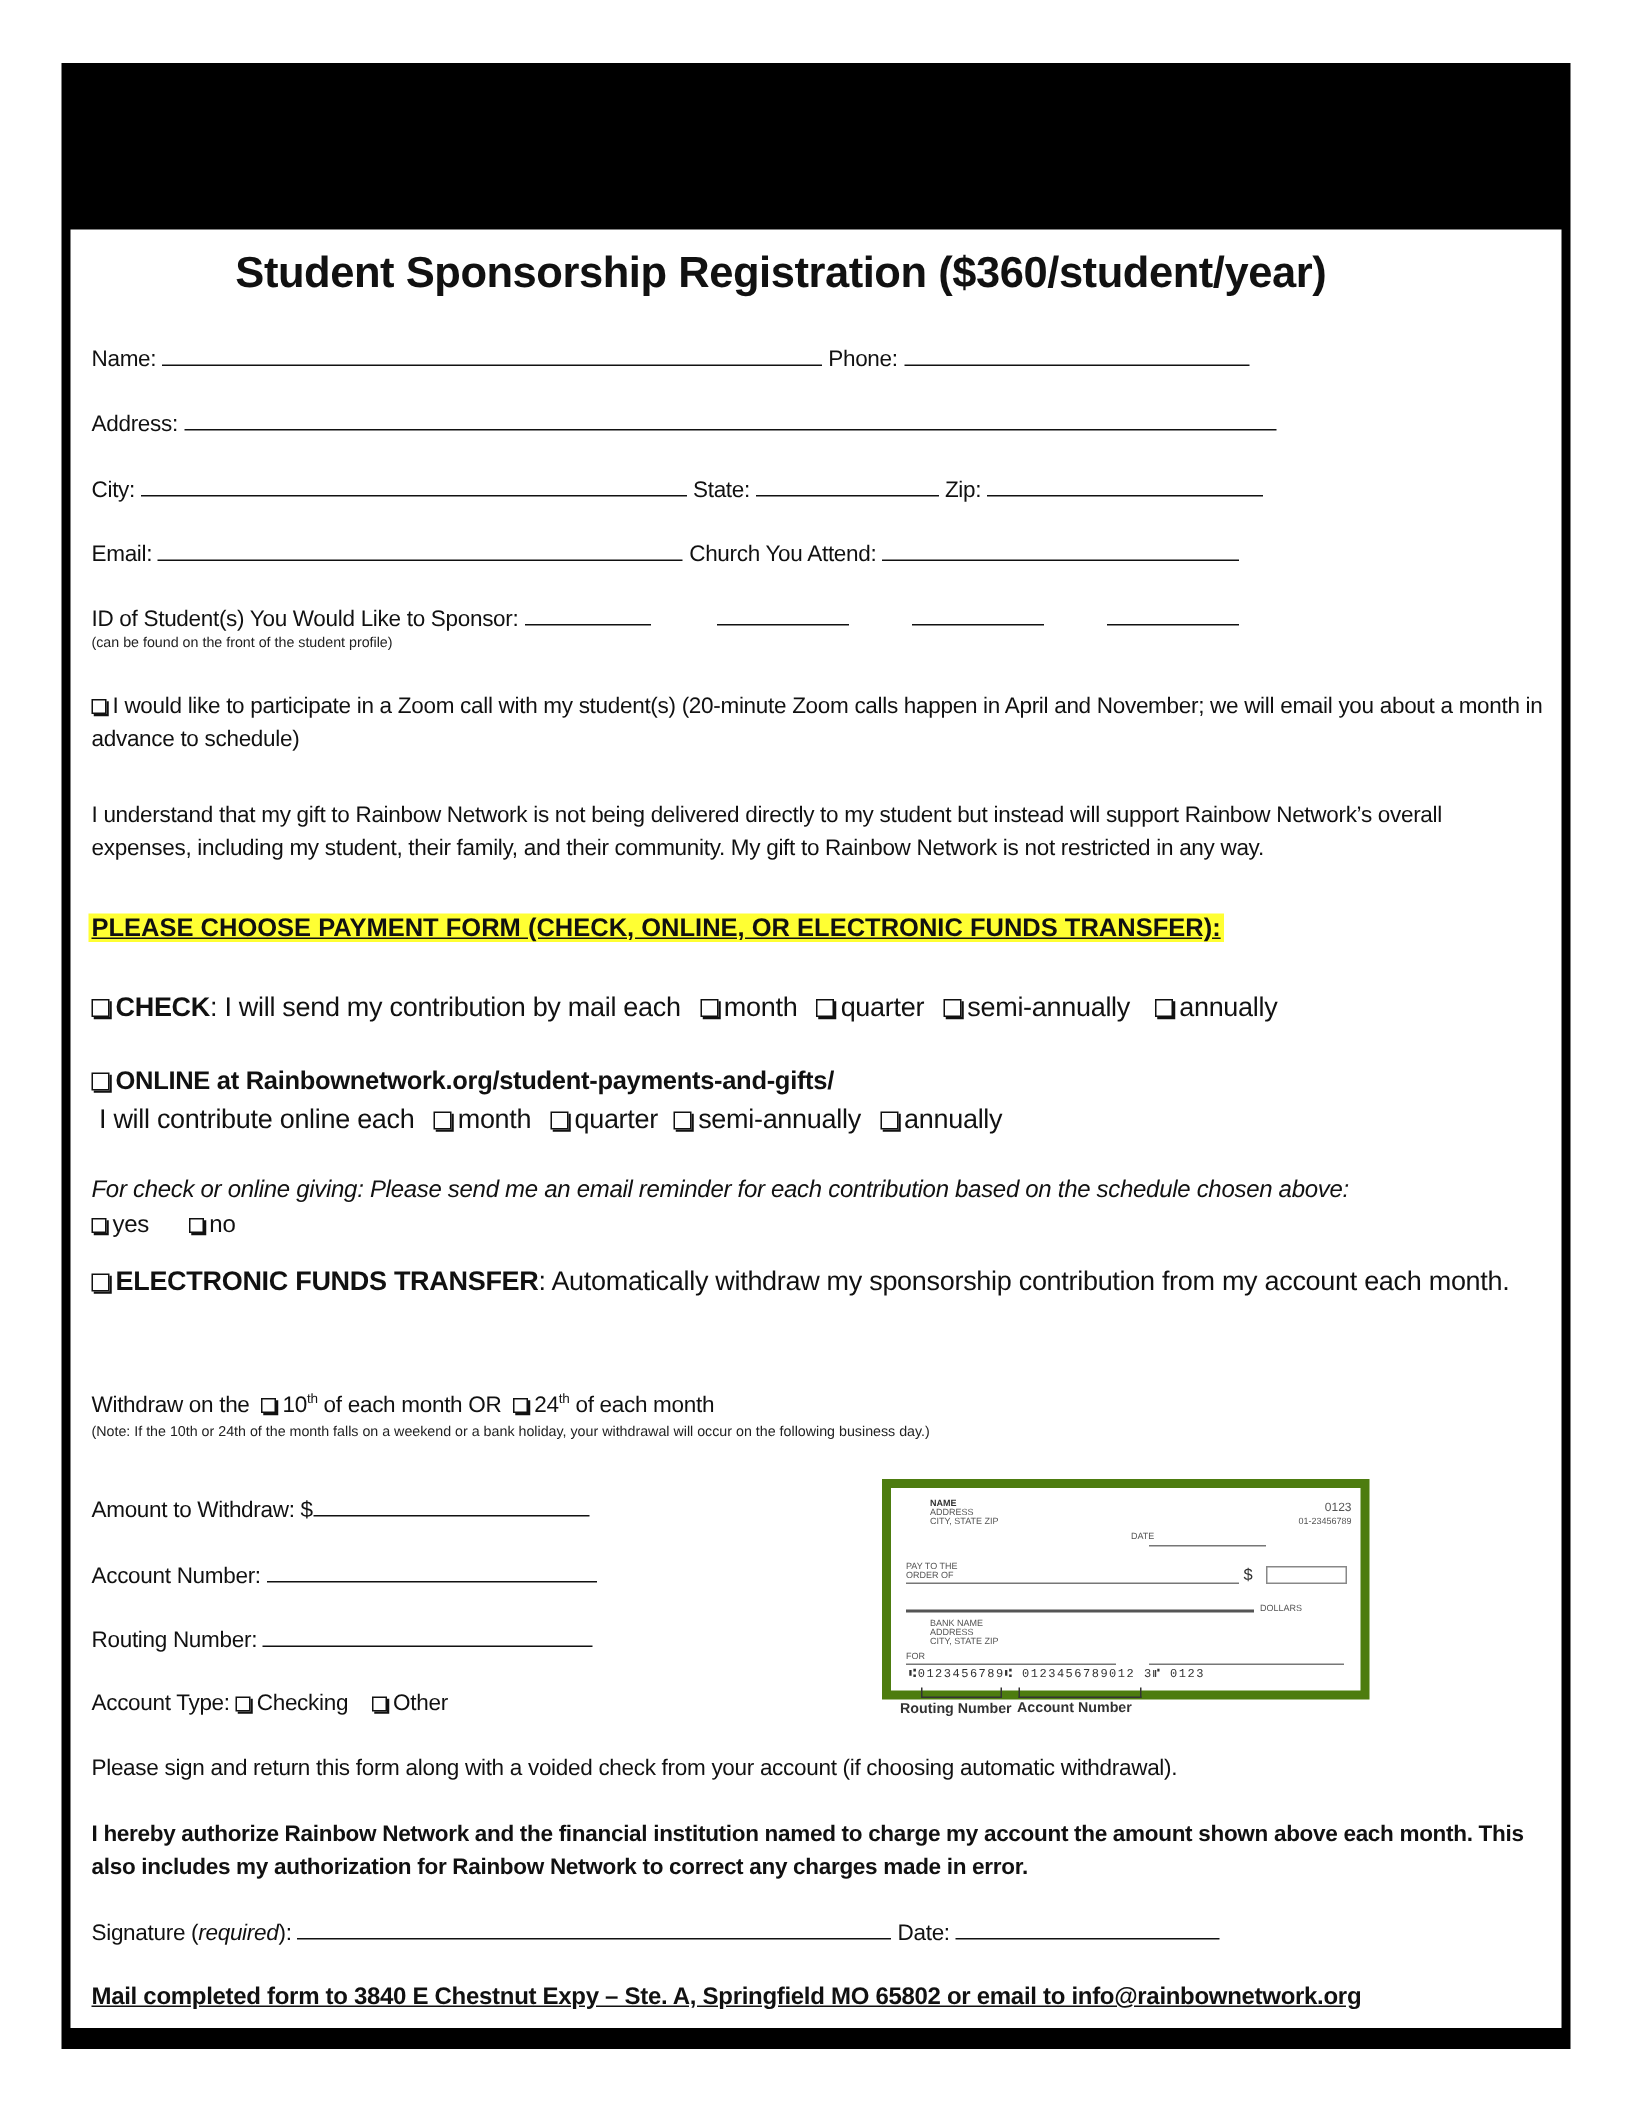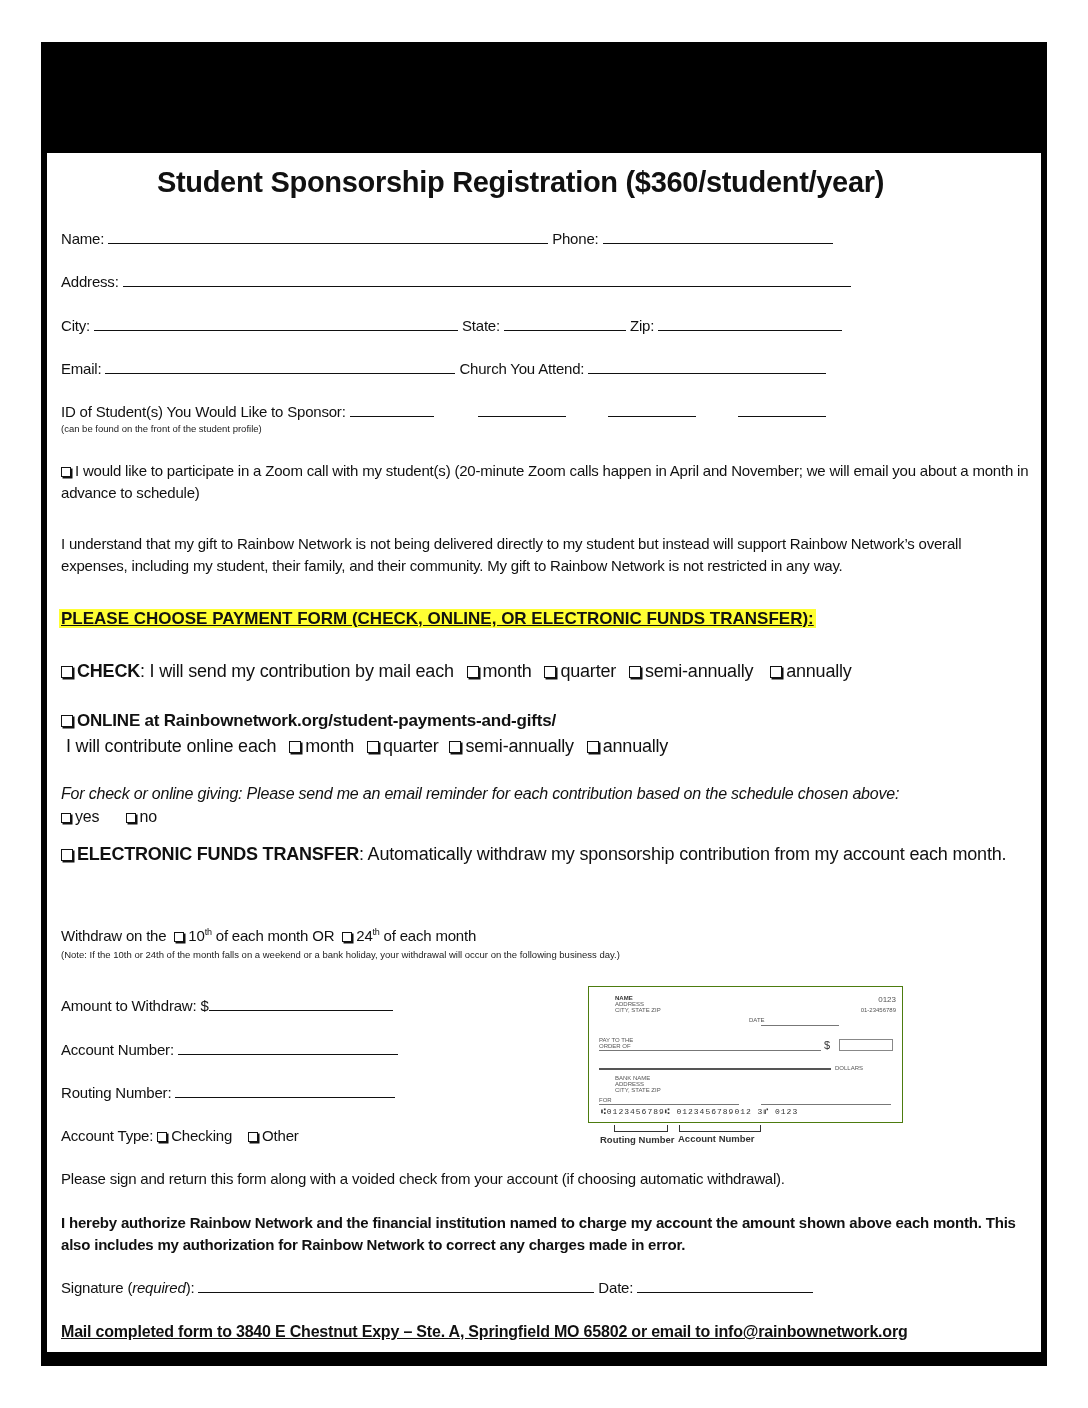--- a/index.html
+++ b/index.html
@@ -13,21 +13,21 @@
   .line { display:inline-block; border-bottom:1px solid #111; height:14px; vertical-align:baseline; margin-left:4px; }
   .small { font-size:9.5px; color:#222; }
   .cb { display:inline-block; width:10px; height:10px; border:1.3px solid #111; box-shadow:1.5px 1.5px 0 #111; margin-right:4px; vertical-align:-1px; box-sizing:border-box; background:#fff; }
   .cb18 { width:12px; height:12px; }
   .bold { font-weight:bold; }
   .hl { background:#ffff33; font-weight:bold; text-decoration:underline; font-size:17px; padding:0 2px; }
   .para { width:970px; white-space:normal; line-height:22px; }
   .u { text-decoration:underline; }
   sup { font-size:9px; }
   
-  .check { position:absolute; left:541px; top:833px; width:313px; height:135px; border:1px solid #4d7c0f; background:#fff; font-size:6px; color:#555; font-family:"Liberation Sans", sans-serif; }
+  .check { position:absolute; left:541px; top:833px; width:313px; height:135px; border:6px solid #4d7c0f; background:#fff; font-size:6px; color:#555; font-family:"Liberation Sans", sans-serif; }
   .check .c { position:absolute; white-space:nowrap; }
   .check .ln { position:absolute; border-bottom:1px solid #777; height:0; }
   .check .ln2 { position:absolute; border-bottom:2px solid #555; height:0; }
   .micr { font-family:"Liberation Mono", monospace; font-size:8px; letter-spacing:1px; color:#333; }
   .cap { position:absolute; font-size:9.5px; font-weight:bold; color:#333; white-space:nowrap; }
   .brk { position:absolute; border:1px solid #333; border-top:none; height:6px; }
 </style>
 </head>
 <body>
 

